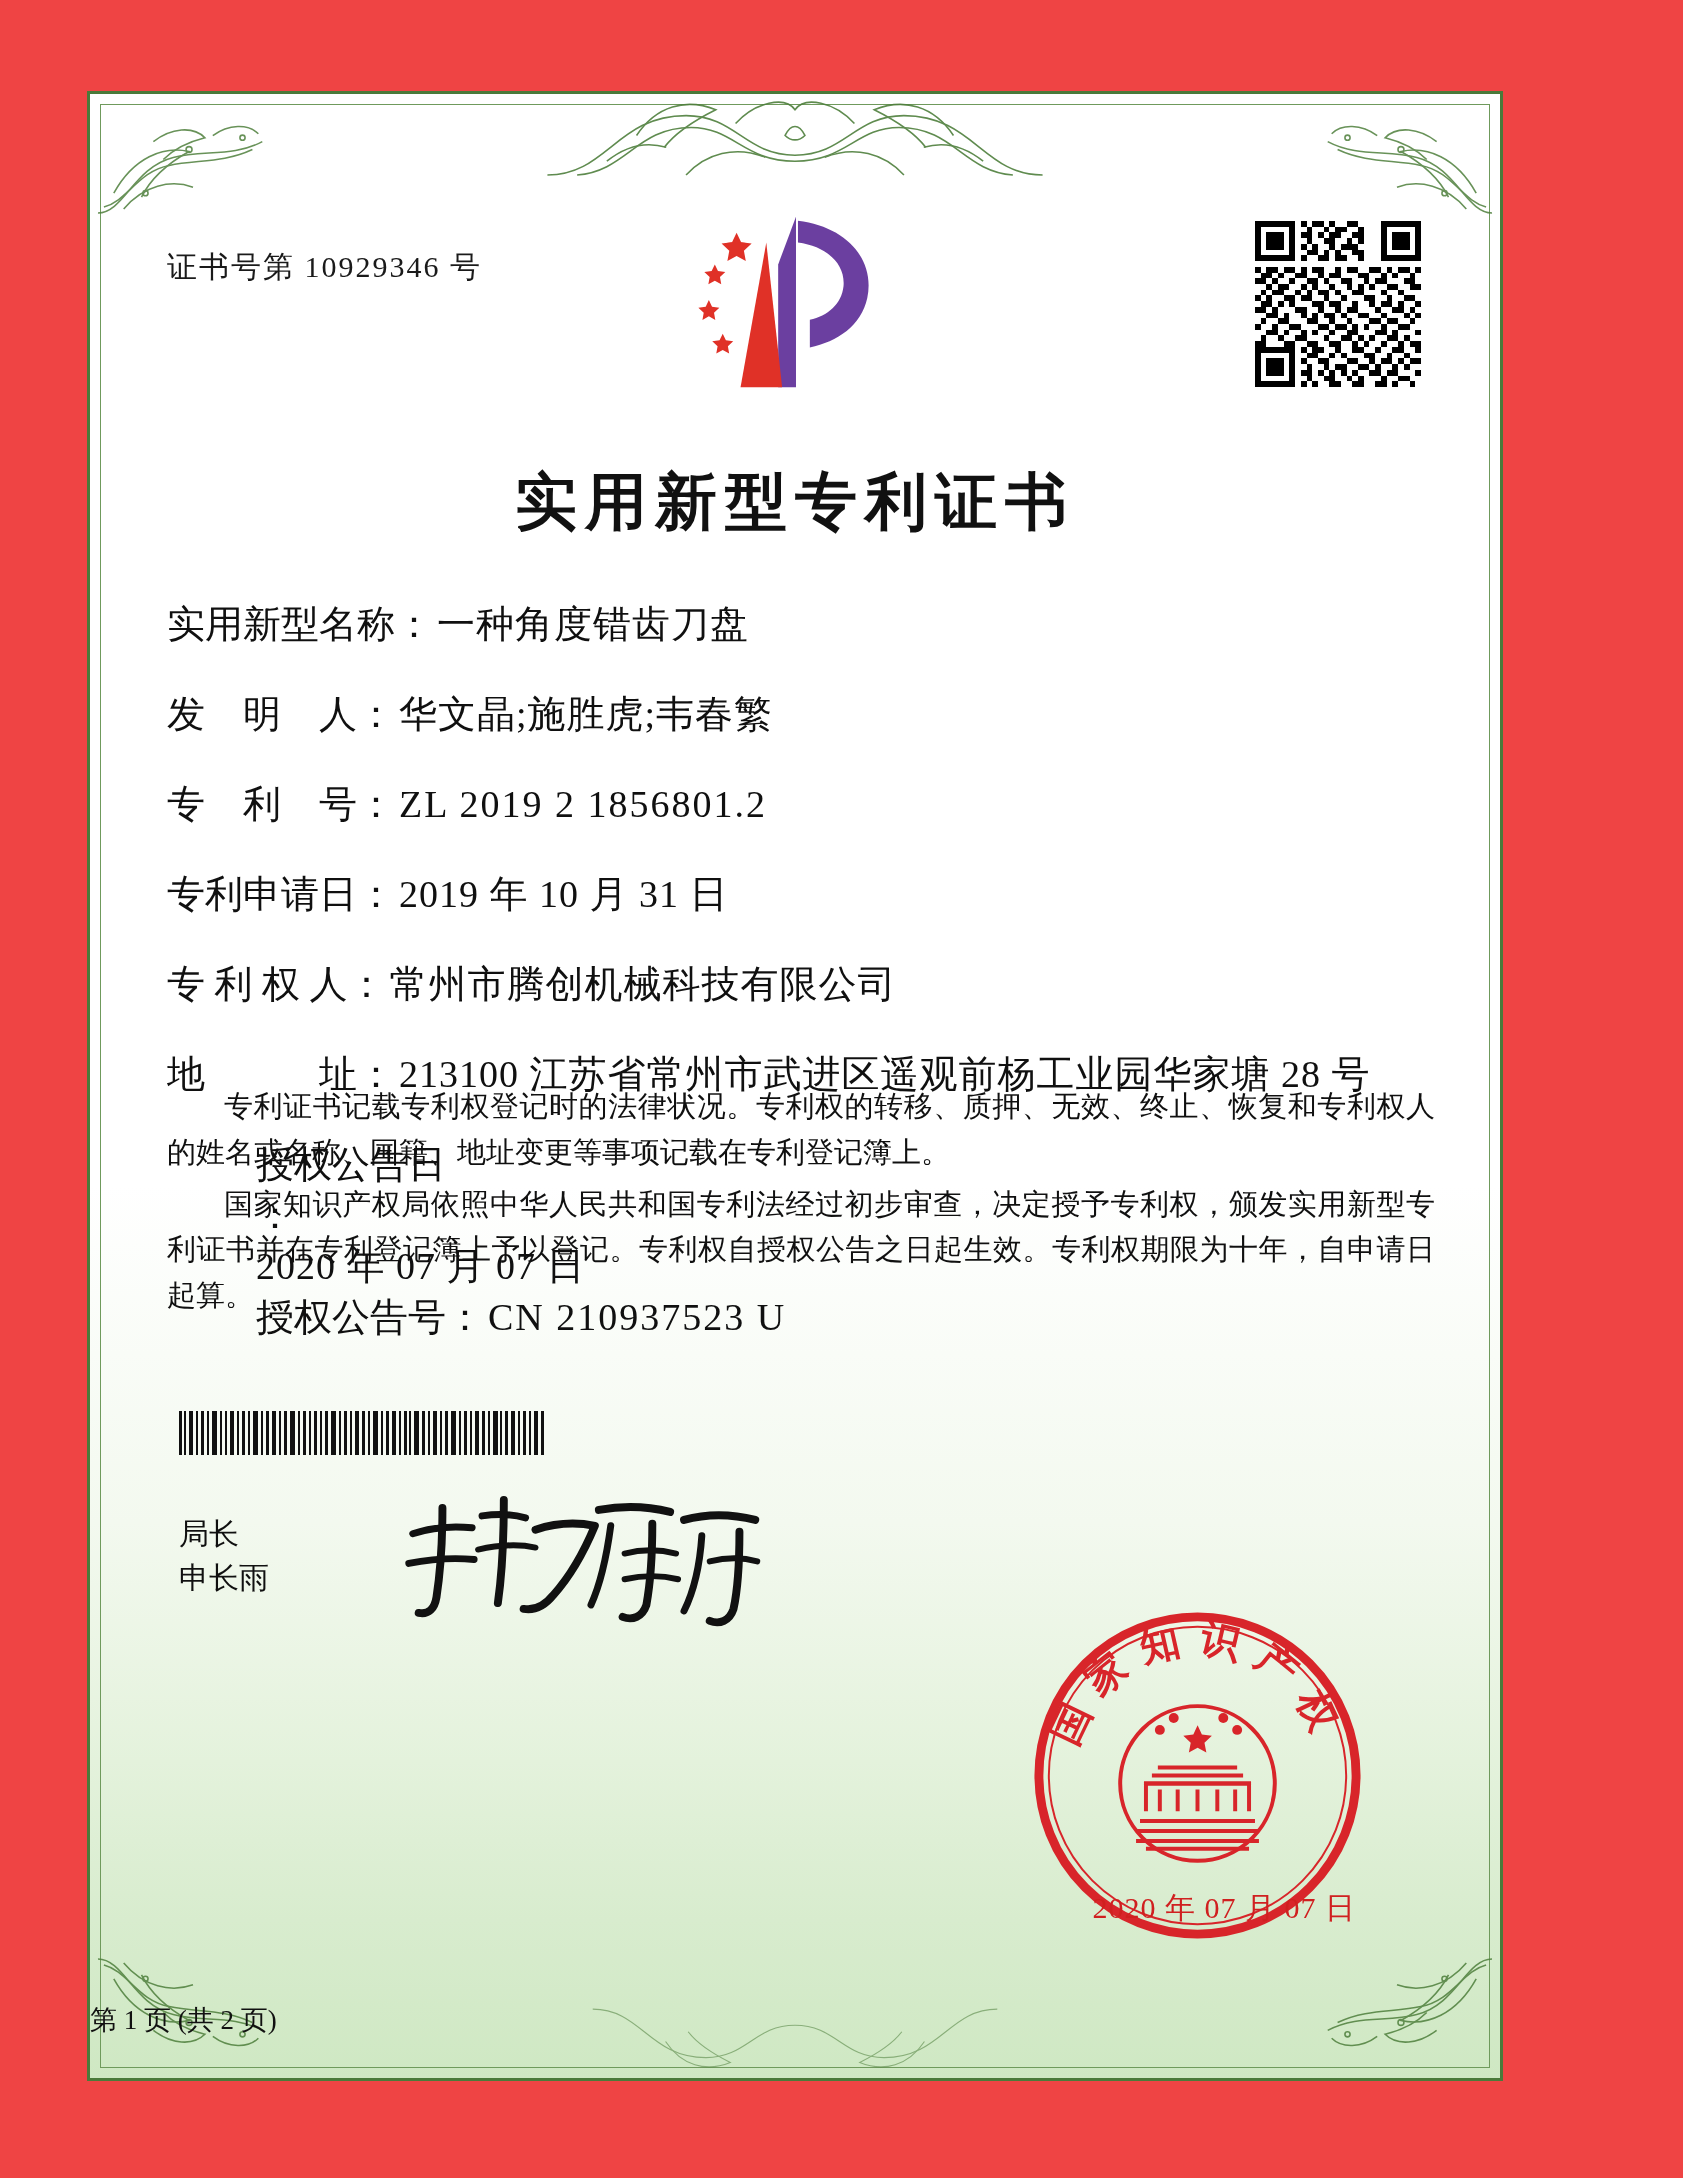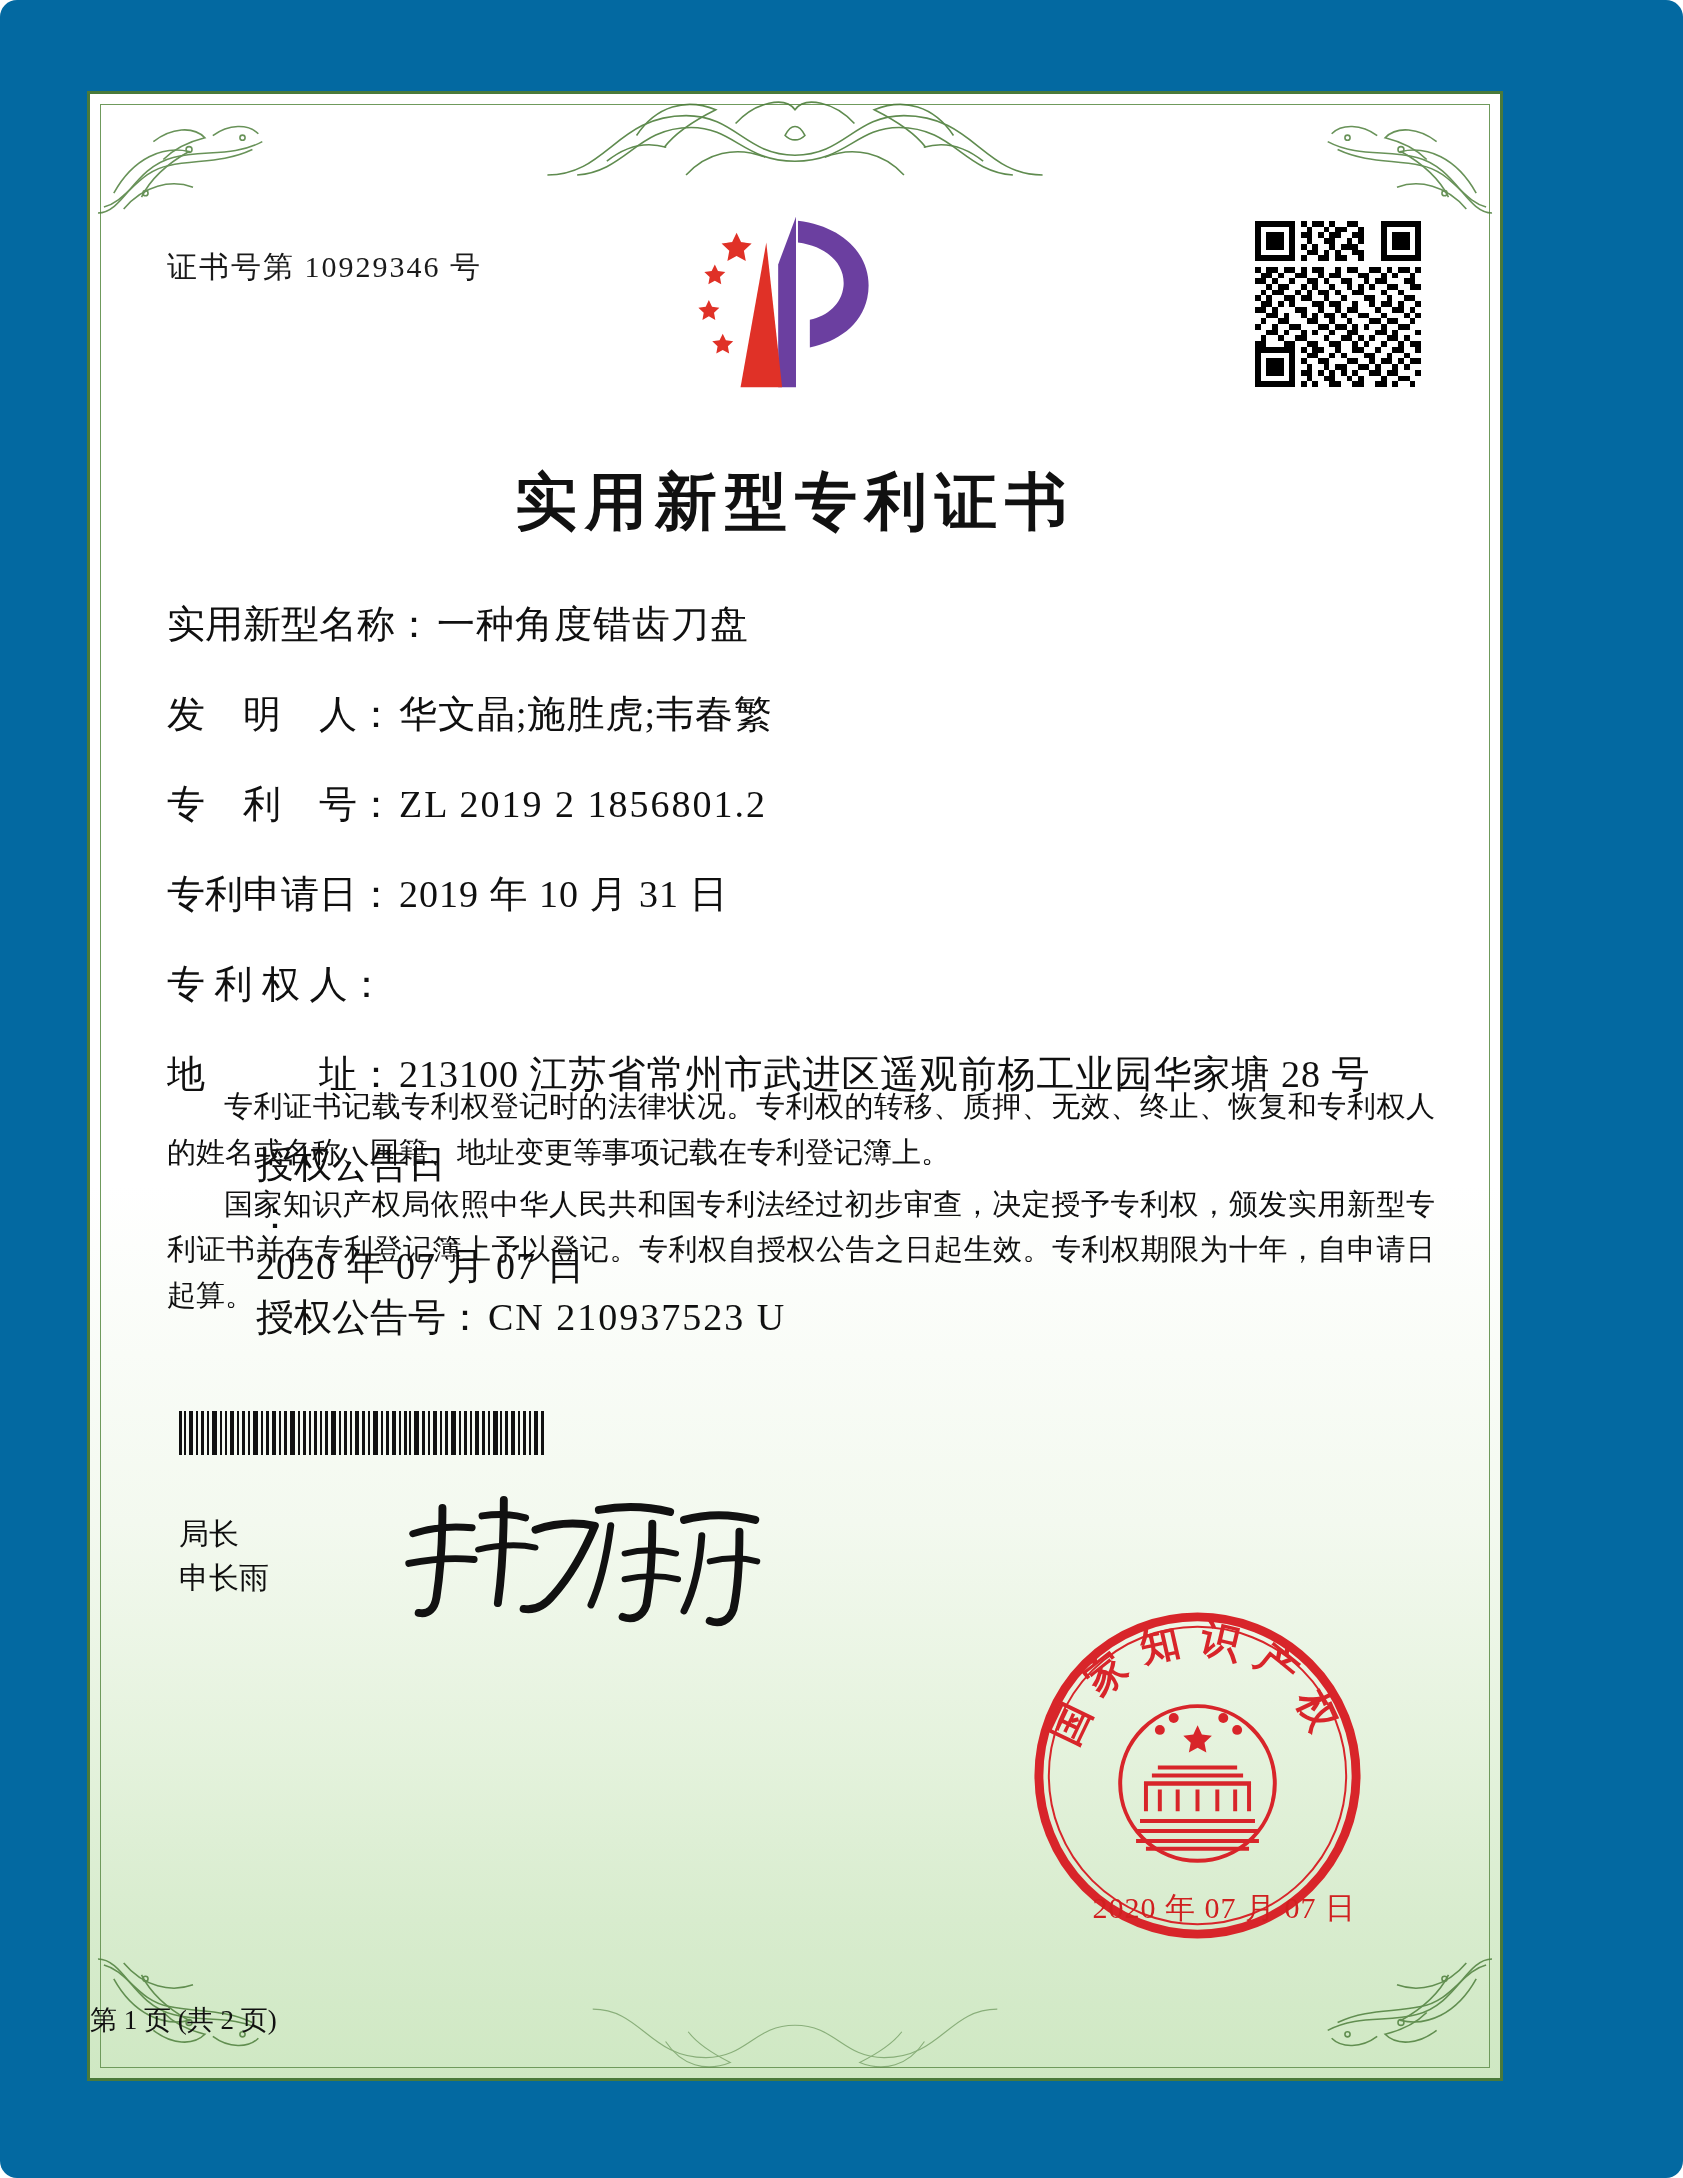--- a/index.html
+++ b/index.html
@@ -12,22 +12,21 @@
     background: #ffffff;
     font-family: "Liberation Serif", "DejaVu Serif", serif;
     overflow: hidden;
   }
 
   
   .page {
     position: relative;
     width: 1683px;
     height: 2178px;
-    background: #0369a1;
-    border-radius: 17px;
+    background: #ef4444;
   }
   .cert {
     position: absolute;
     left: 87px;
     top: 91px;
     width: 1416px;
     height: 1990px;
     background:
       linear-gradient(to bottom,
         #ffffff 0%,
@@ -593,20 +592,21 @@
 
       <div class="field-row">
         <span class="field-label">专利申请日</span>
         <span class="field-colon">：</span>
         <span class="field-value">2019 年 10 月 31 日</span>
       </div>
 
       <div class="field-row">
         <span class="field-label">专 利 权 人</span>
         <span class="field-colon">：</span>
+        <span class="field-value">常州市腾创机械科技有限公司</span>
       </div>
 
       <div class="field-row">
         <span class="field-label">地　　　址</span>
         <span class="field-colon">：</span>
         <span class="field-value">213100 江苏省常州市武进区遥观前杨工业园华家塘 28 号</span>
       </div>
 
       <div class="field-row dual">
         <span class="field-label">授权公告日</span>

